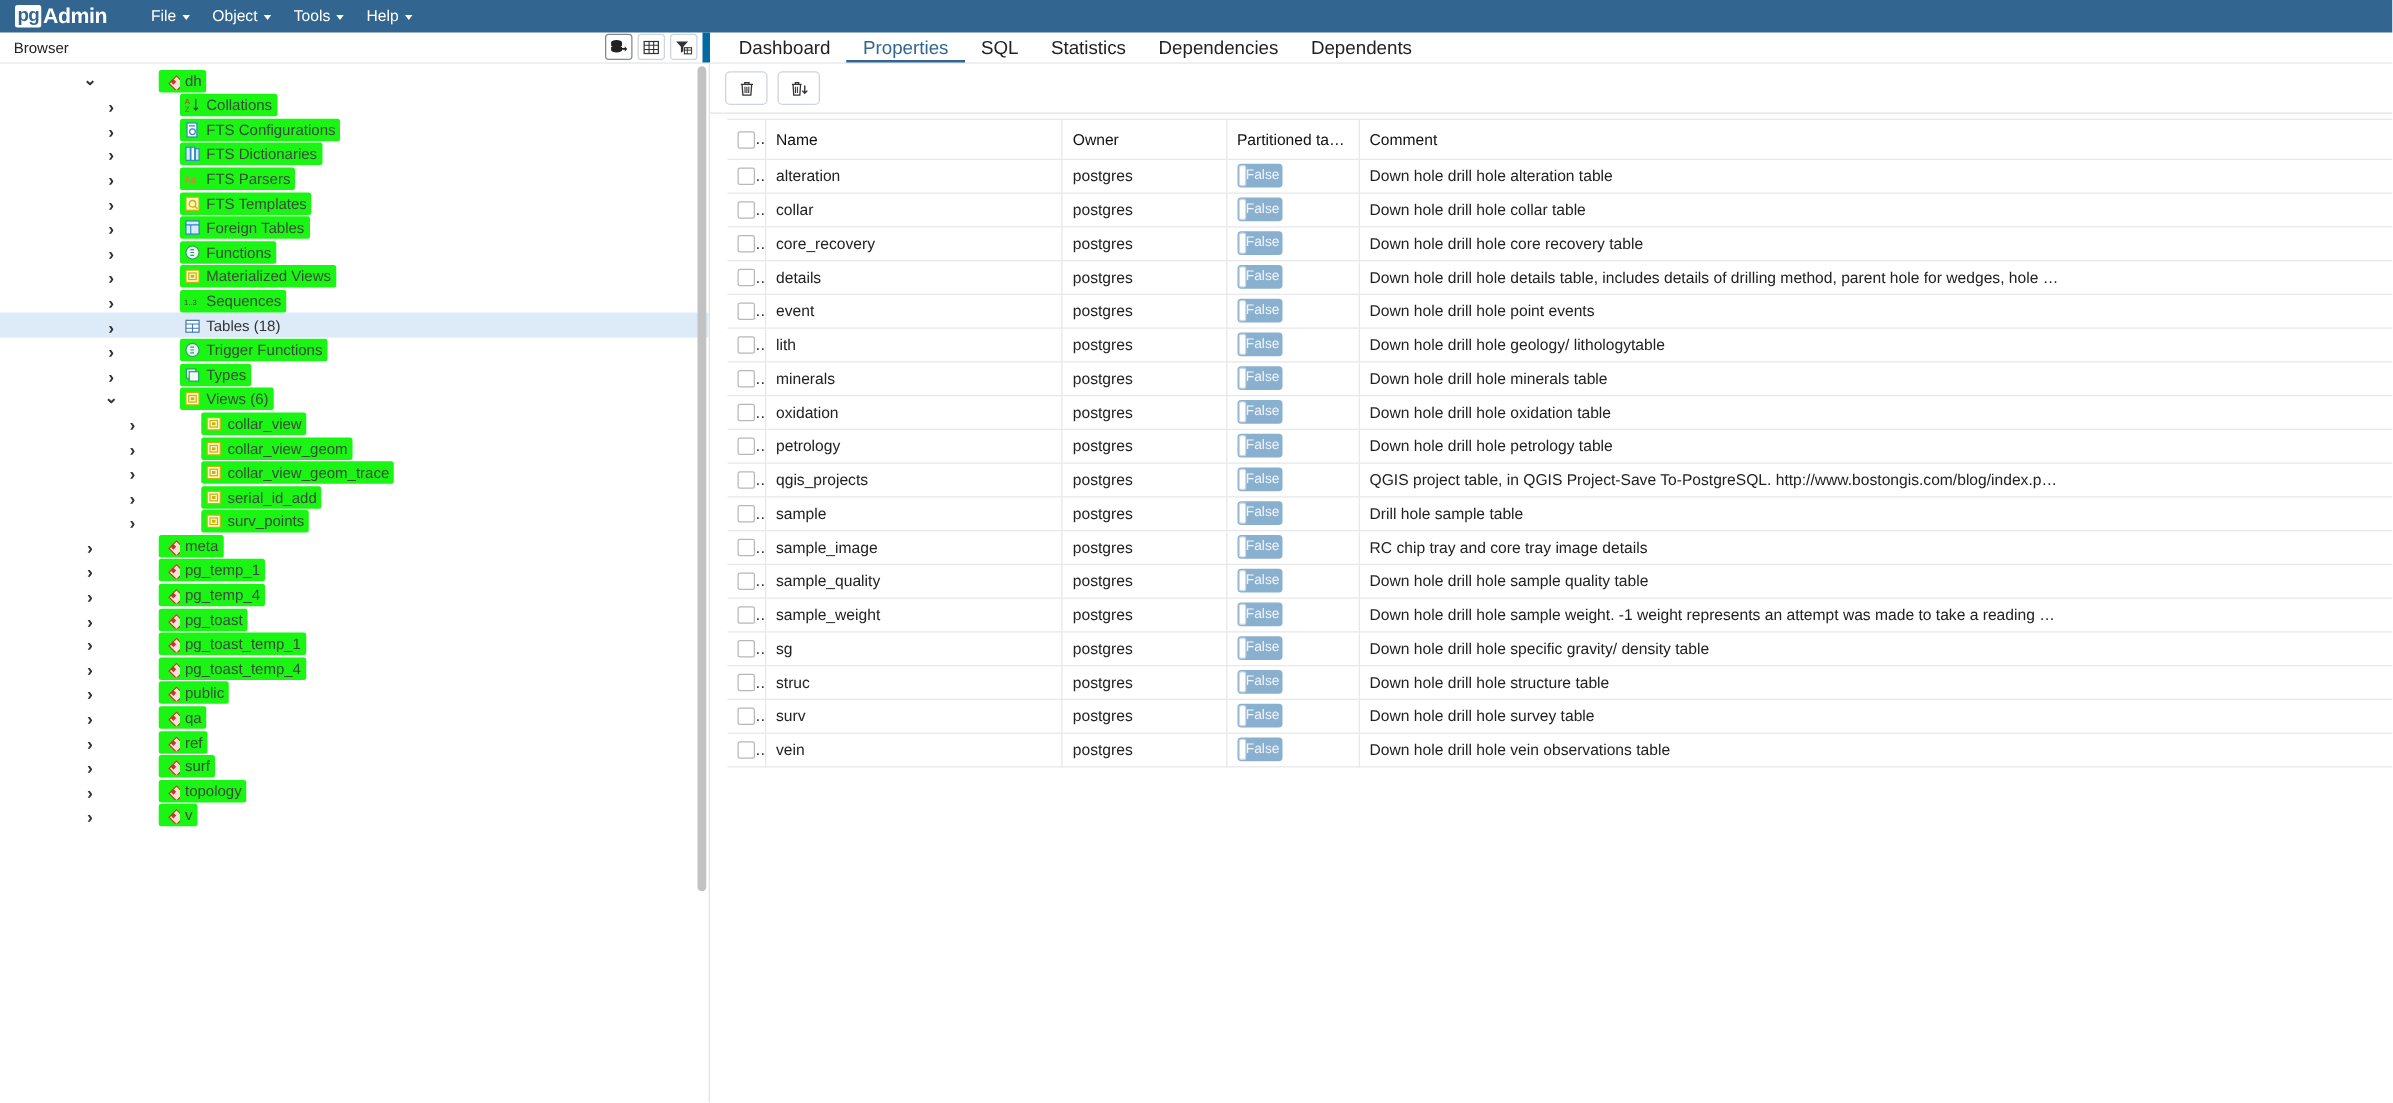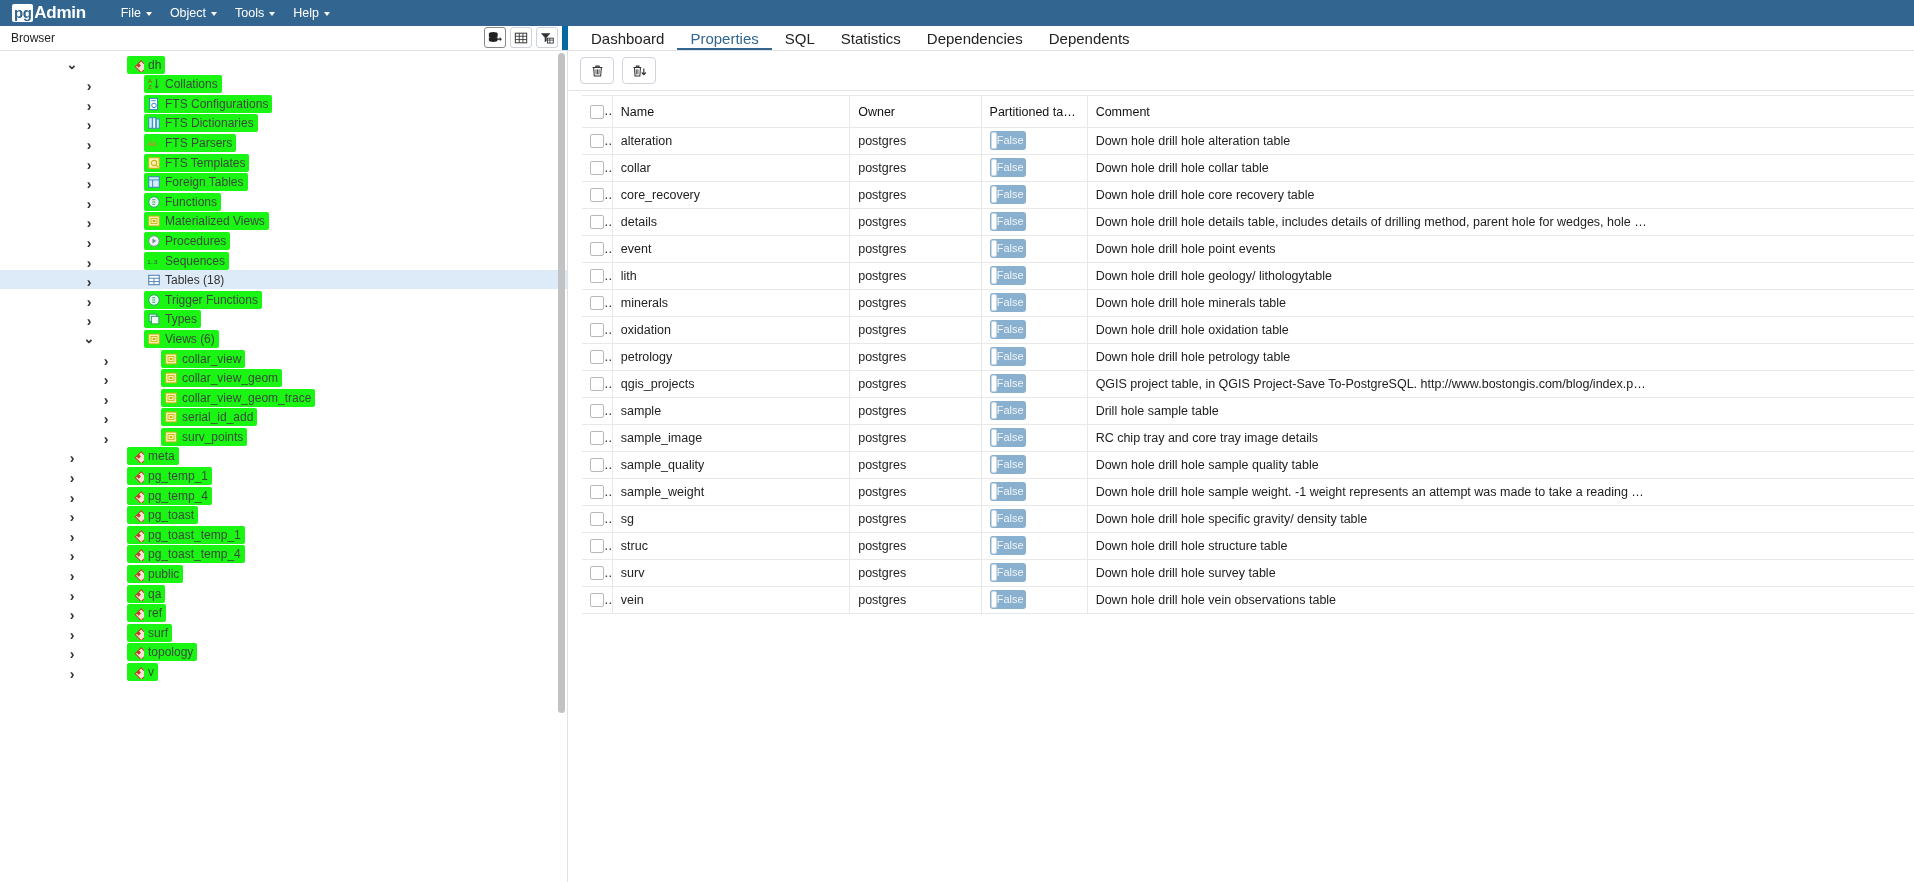--- a/index.html
+++ b/index.html
@@ -505,33 +505,20 @@
             </span>
             <span class="node-label">Materialized Views</span>
           </span>
         </div>
         <div class="node">
           <span style="width: 34px; flex: 0 0 34px;"></span>
           <span class="arrow closed"></span>
           <span class="label-wrap hl">
             <span class="node-icon">
               <svg width="14" height="14" viewBox="0 0 16 16">
-                <circle cx="8" cy="8" r="6" fill="#eef4f8" stroke="#7a8b99" stroke-width="1.1"></circle>
-                <path d="M6.2 5.2v5.6l4.4-2.8z" fill="#7a8b99"></path>
-              </svg>
-            </span>
-            <span class="node-label">Procedures</span>
-          </span>
-        </div>
-        <div class="node">
-          <span style="width: 34px; flex: 0 0 34px;"></span>
-          <span class="arrow closed"></span>
-          <span class="label-wrap hl">
-            <span class="node-icon">
-              <svg width="14" height="14" viewBox="0 0 16 16">
                 <text x="0.2" y="11" font-size="7" fill="#444" font-family="Liberation Sans">1..3</text>
               </svg>
             </span>
             <span class="node-label">Sequences</span>
           </span>
         </div>
         <div class="node selected">
           <span style="width: 34px; flex: 0 0 34px;"></span>
           <span class="arrow closed"></span>
           <span class="label-wrap">

